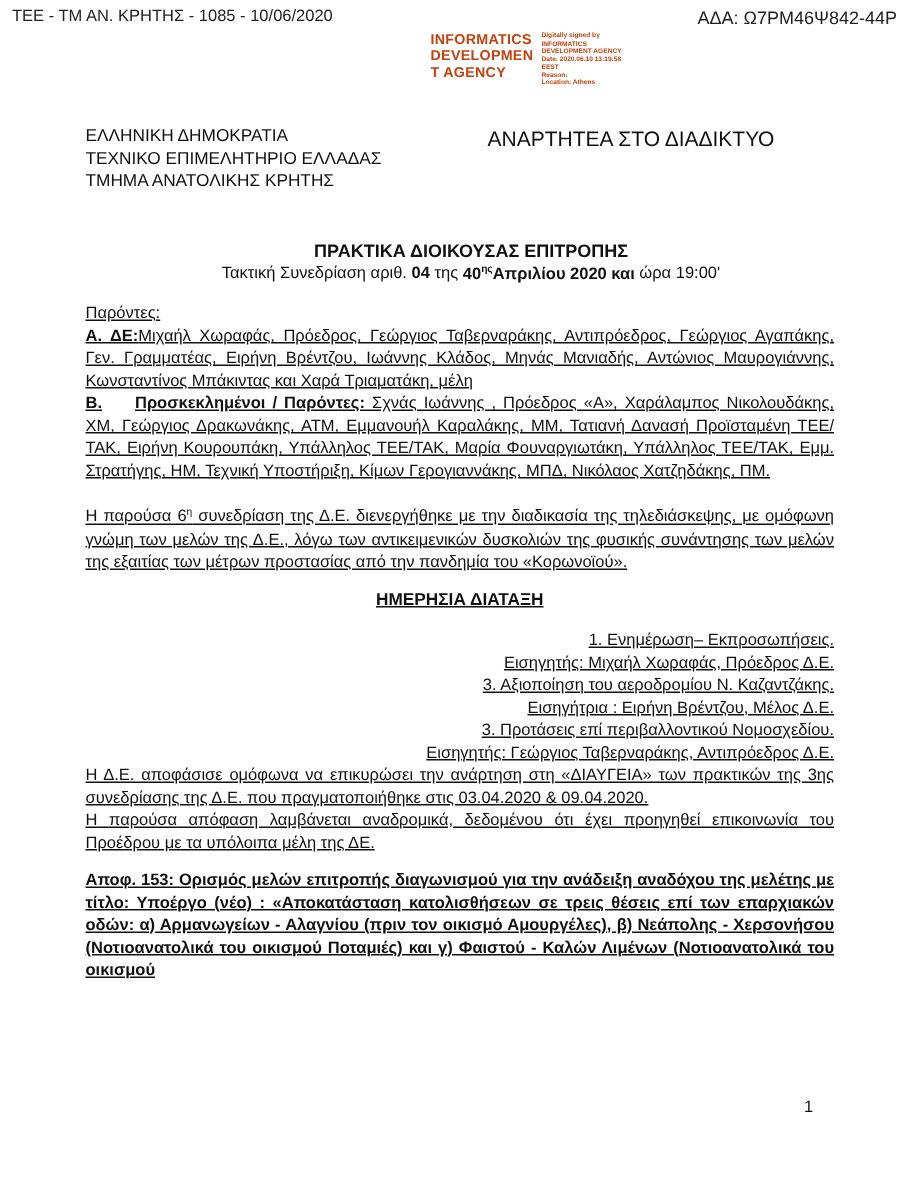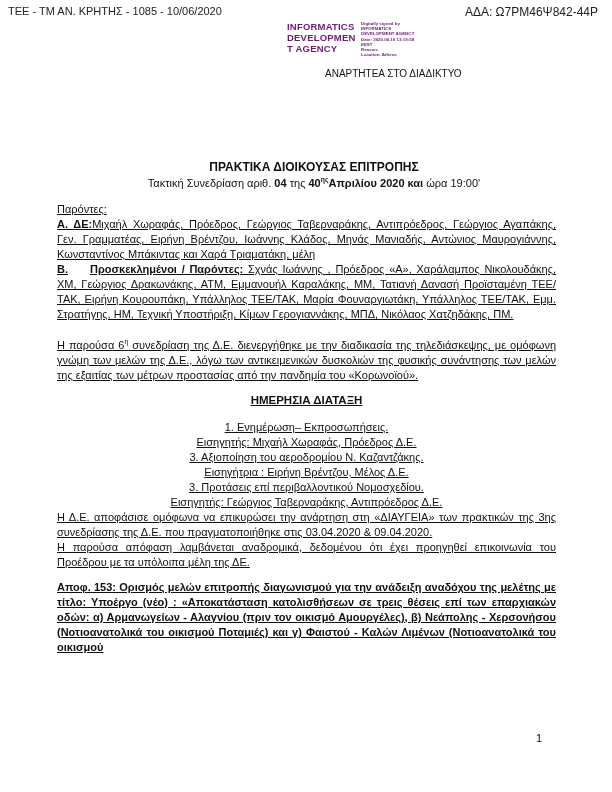--- a/index.html
+++ b/index.html
@@ -5,40 +5,40 @@
   html,body { margin:0; padding:0; background:#ffffff; }
   .page {
     position:relative; width:612px; height:792px; background:#ffffff;
     font-family:"Liberation Sans", sans-serif; color:#111; overflow:hidden;
   }
   
   .topbar { position:absolute; left:8px; top:5px; right:14px;
     display:flex; justify-content:space-between; font-size:11px; color:#222; }
   .ada { font-size:12px; }
   
-  .stamp { position:absolute; left:287px; top:21px; display:flex; color:#701a75; }
+  .stamp { position:absolute; left:287px; top:21px; display:flex; color:#c2410c; }
   .stamp-agency { font-weight:bold; font-size:9.5px; line-height:11px; letter-spacing:.2px; white-space:pre-line; }
   .stamp-details-wrap { margin-left:5px; width:100px; height:42px; overflow:hidden; }
   .stamp-details { font-size:8px; line-height:9.5px; transform:scale(0.55); transform-origin:0 0; width:180px; font-weight:bold; }
   
   .gov { position:absolute; left:57px; top:84px; font-size:11.5px; line-height:15px; }
-  .anartitea { position:absolute; left:325px; top:68px; font-size:10px; }
+  .anartitea { position:absolute; left:325px; top:84px; font-size:14px; }
   
   .titleblock { position:absolute; left:0; right:0; top:160px; text-align:center;padding-left:16px; }
   .title { font-size:12px; font-weight:bold; }
   .subtitle { font-size:11px; margin-top:2px; }
   sup { font-size:0.62em; }
   
   .bodytext { position:absolute; left:57px; top:202px; width:499px; font-size:11px; line-height:15px; }
   .bodytext p { margin:0; text-align:justify;text-decoration:underline; }
   .plain { text-align:left !important; }
   .b-spacer { display:inline-block; width:22px; }
   .center-head { margin-top:10px !important; text-align:center !important; font-weight:bold; font-size:11.5px; }
   .agenda { margin-top:12px; }
-  .agenda p { text-align:center; }
+  .agenda p { text-align:right; }
   .tele { margin-top:12px !important; }
   .d152-head { margin-top:17px !important; font-weight:bold; text-align:left !important; }
   .d153 { margin-top:10px !important; font-weight:bold; }
   .pagenum { position:absolute; left:536px; top:732px; font-size:11px; }
 </style>
 </head>
 <body>
 
 <div class="page">
 
@@ -57,20 +57,25 @@
         <div>INFORMATICS</div>
         <div>DEVELOPMENT AGENCY</div>
         <div>Date: 2020.06.10 13:19:58</div>
         <div>EEST</div>
         <div>Reason:</div>
         <div>Location: Athens</div>
       </div>
     </div>
   </div>
 
+  <div class="gov">
+    <div>ΕΛΛΗΝΙΚΗ ΔΗΜΟΚΡΑΤΙΑ</div>
+    <div>ΤΕΧΝΙΚΟ ΕΠΙΜΕΛΗΤΗΡΙΟ ΕΛΛΑΔΑΣ</div>
+    <div>ΤΜΗΜΑ ΑΝΑΤΟΛΙΚΗΣ ΚΡΗΤΗΣ</div>
+  </div>
   <div class="anartitea">ΑΝΑΡΤΗΤΕΑ ΣΤΟ ΔΙΑΔΙΚΤΥΟ</div>
 
   <div class="titleblock">
     <div class="title">ΠΡΑΚΤΙΚΑ ΔΙΟΙΚΟΥΣΑΣ ΕΠΙΤΡΟΠΗΣ</div>
     <div class="subtitle"><span>Τακτική Συνεδρίαση αριθ. </span><b>04</b><span> της </span><b><span>40</span><sup>ης</sup><span>Απριλίου 2020 και</span></b><span> ώρα 19:00'</span></div>
   </div>
 
   <div class="bodytext">
 
     <p class="plain">Παρόντες:</p>

